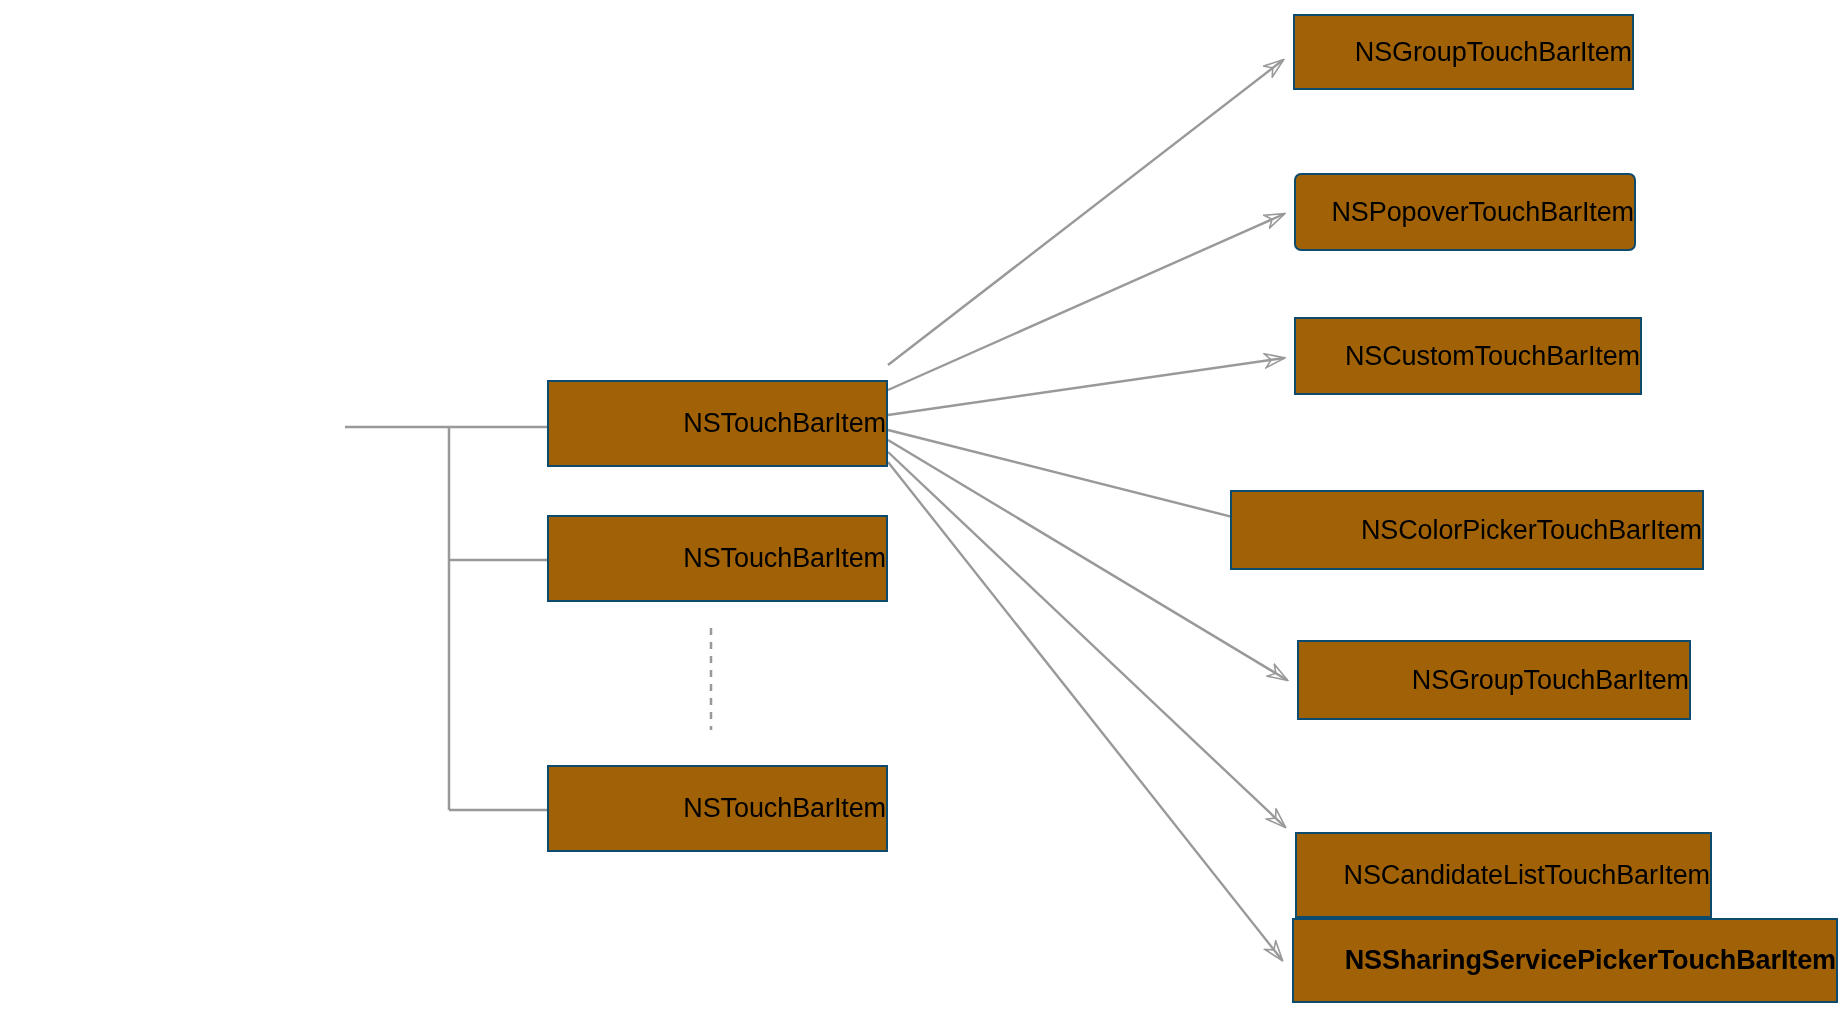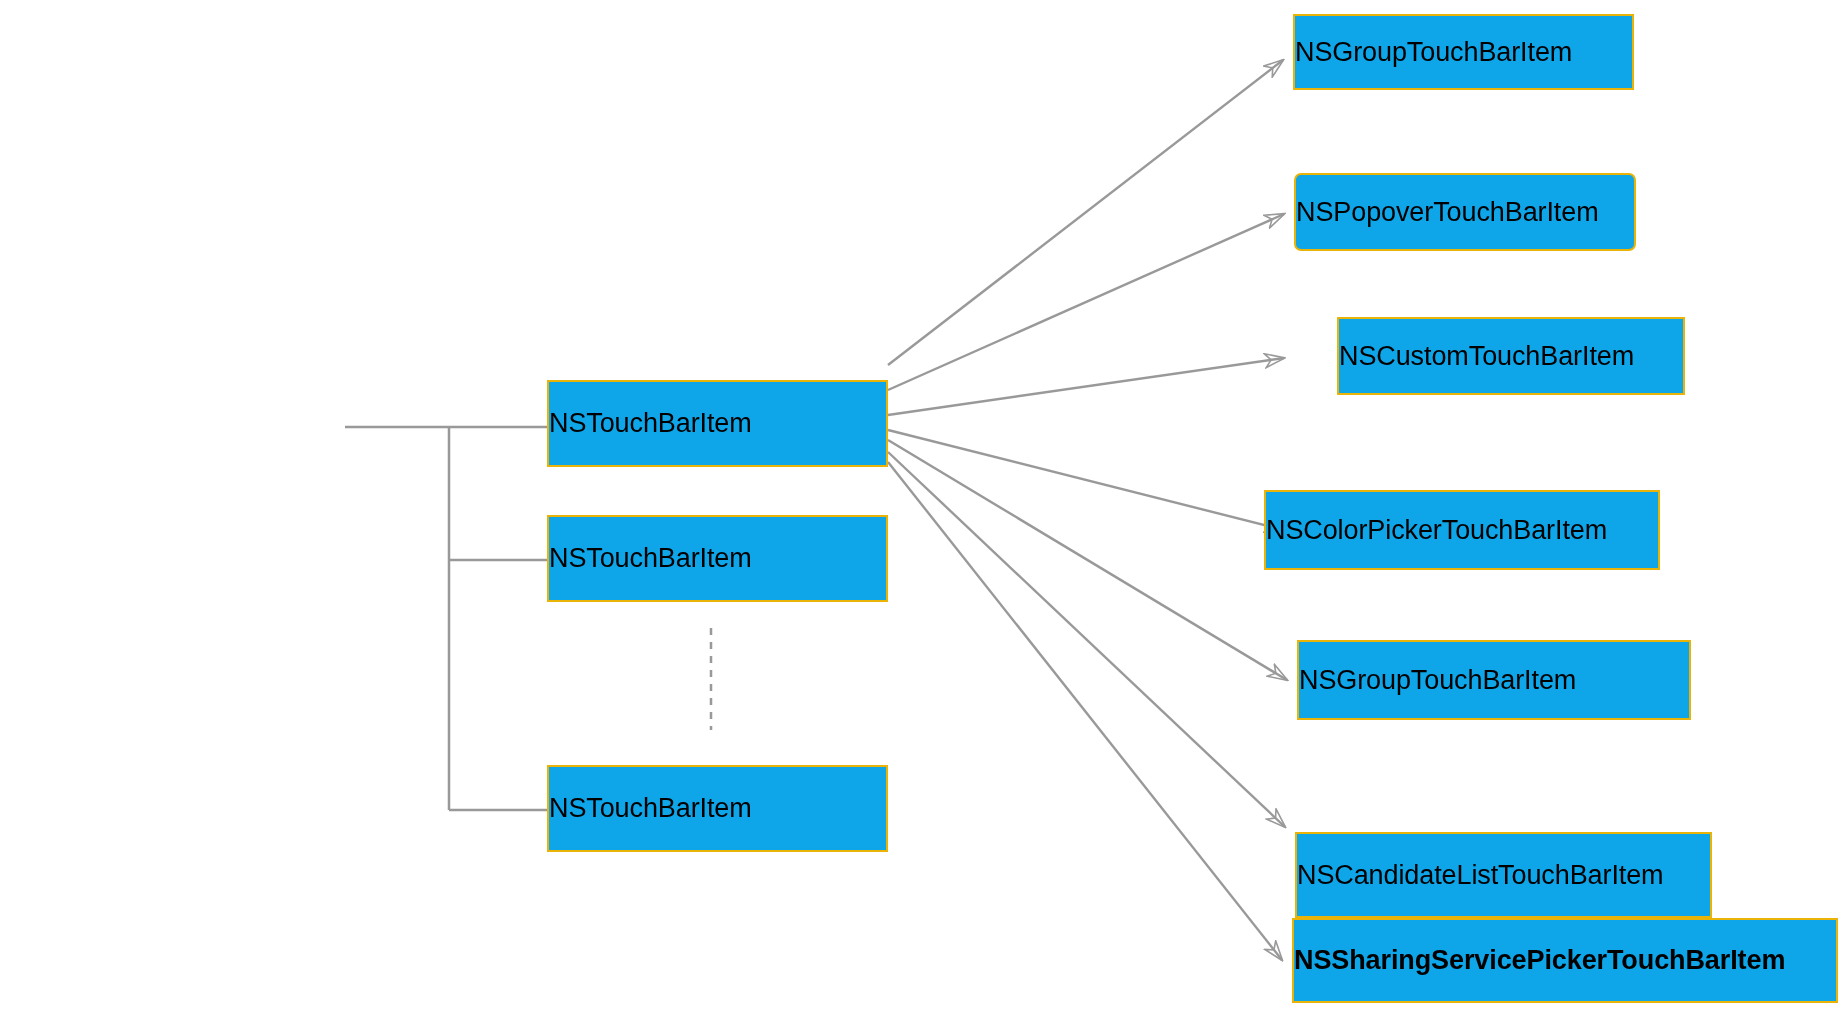--- a/index.html
+++ b/index.html
@@ -12,25 +12,25 @@
     position: relative;
     width: 1844px;
     height: 1014px;
     background: #ffffff;
     overflow: hidden;
     font-family: "Liberation Sans", sans-serif;
   }
   .node-box {
     position: absolute;
     box-sizing: border-box;
-    border: 2px solid #eab308;
-    background: #0ea5e9;
+    border: 2px solid #0c4a6e;
+    background: #a16207;
     display: flex;
     align-items: center;
-    justify-content: flex-start;
+    justify-content: flex-end;
     color: #000000;
     font-family: "Liberation Sans", sans-serif;
     font-size: 27px;
     line-height: 1;
     letter-spacing: -0.1px;
     white-space: nowrap;
     z-index: 3;
   }
   #edge-layer {
     position: absolute;
@@ -87,24 +87,24 @@
       </div>
     </div>
 
   <div id="subclasses-host">
       <div class="node-box" style="left: 1293px; top: 14px; width: 341px; height: 76px;">
         <span>NSGroupTouchBarItem</span>
       </div>
       <div class="node-box" style="left: 1294px; top: 173px; width: 342px; height: 78px; border-radius: 7px;">
         <span>NSPopoverTouchBarItem</span>
       </div>
-      <div class="node-box" style="left: 1294px; top: 317px; width: 348px; height: 78px; margin-left: 43px;">
+      <div class="node-box" style="left: 1294px; top: 317px; width: 348px; height: 78px;">
         <span>NSCustomTouchBarItem</span>
       </div>
-      <div class="node-box" style="left: 1264px; top: 490px; width: 396px; height: 80px;">
+      <div class="node-box" style="left: 1230px; top: 490px; width: 474px; height: 80px;">
         <span>NSColorPickerTouchBarItem</span>
       </div>
       <div class="node-box" style="left: 1297px; top: 640px; width: 394px; height: 80px;">
         <span>NSGroupTouchBarItem</span>
       </div>
       <div class="node-box" style="left: 1295px; top: 784px; width: 417px; height: 86px; margin-top: 48px;">
         <span>NSCandidateListTouchBarItem</span>
       </div>
       <div class="node-box" style="left: 1292px; top: 918px; width: 546px; height: 85px; font-weight: bold;">
         <span>NSSharingServicePickerTouchBarItem</span>

